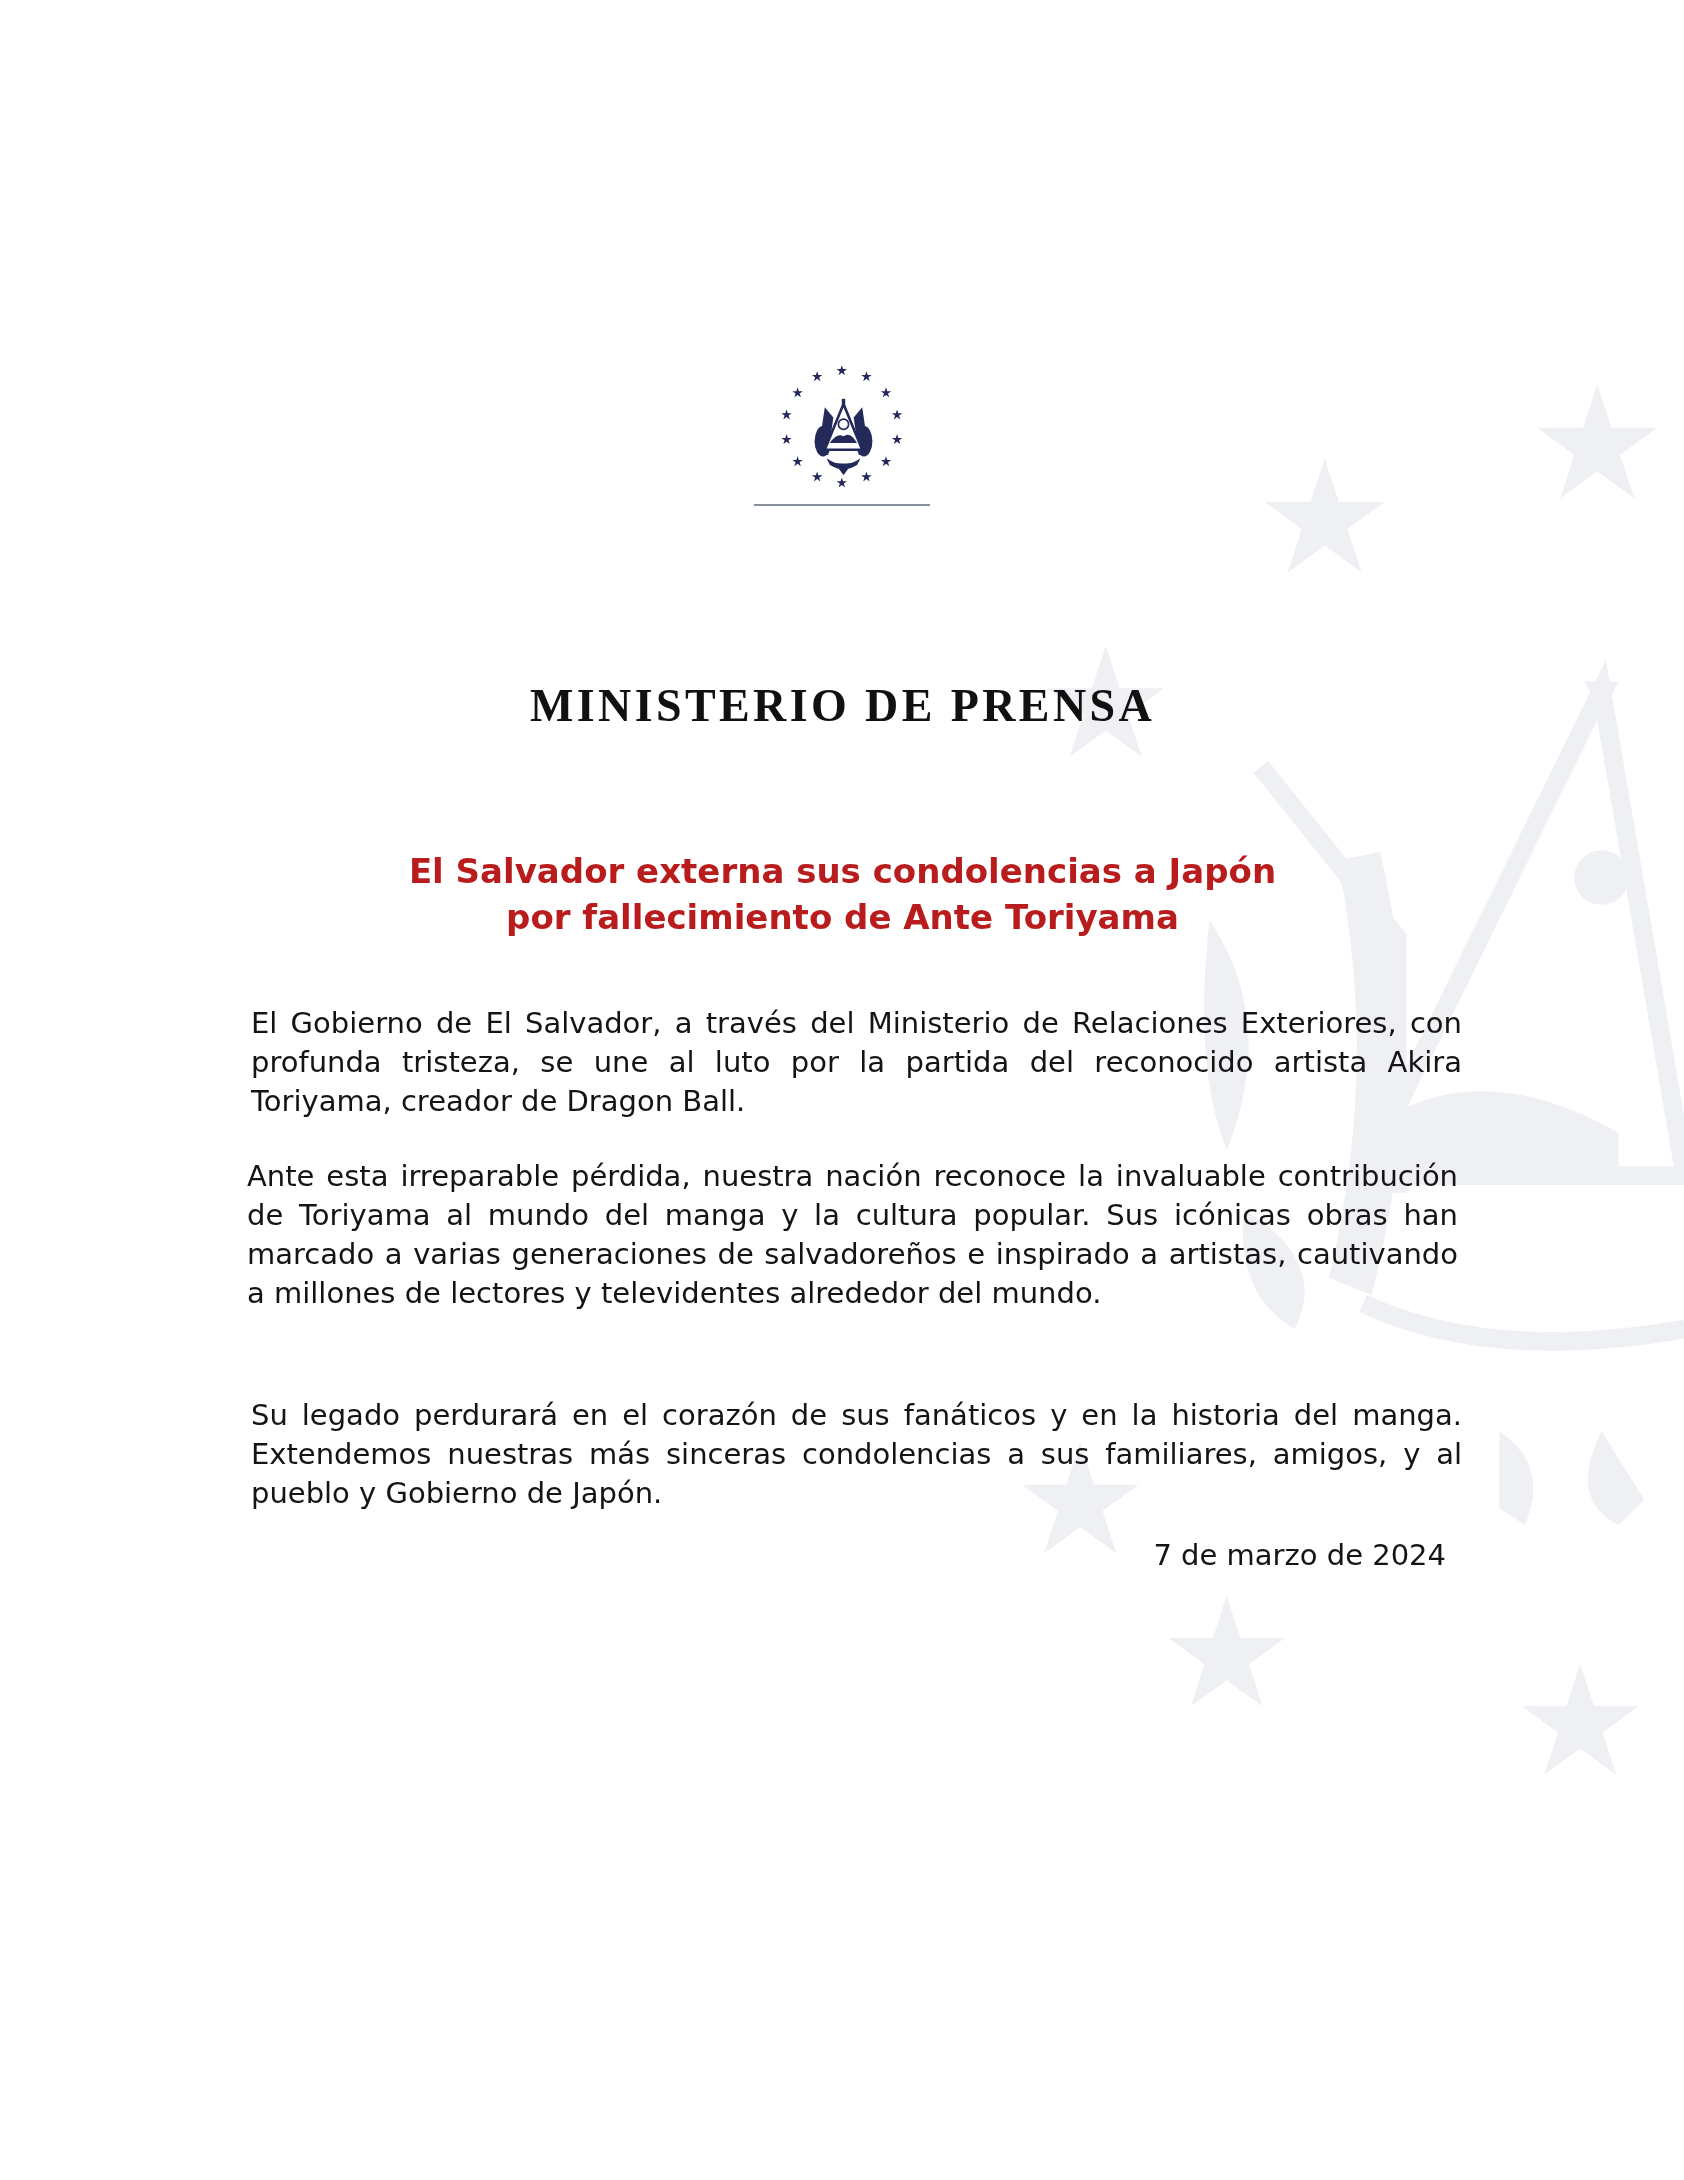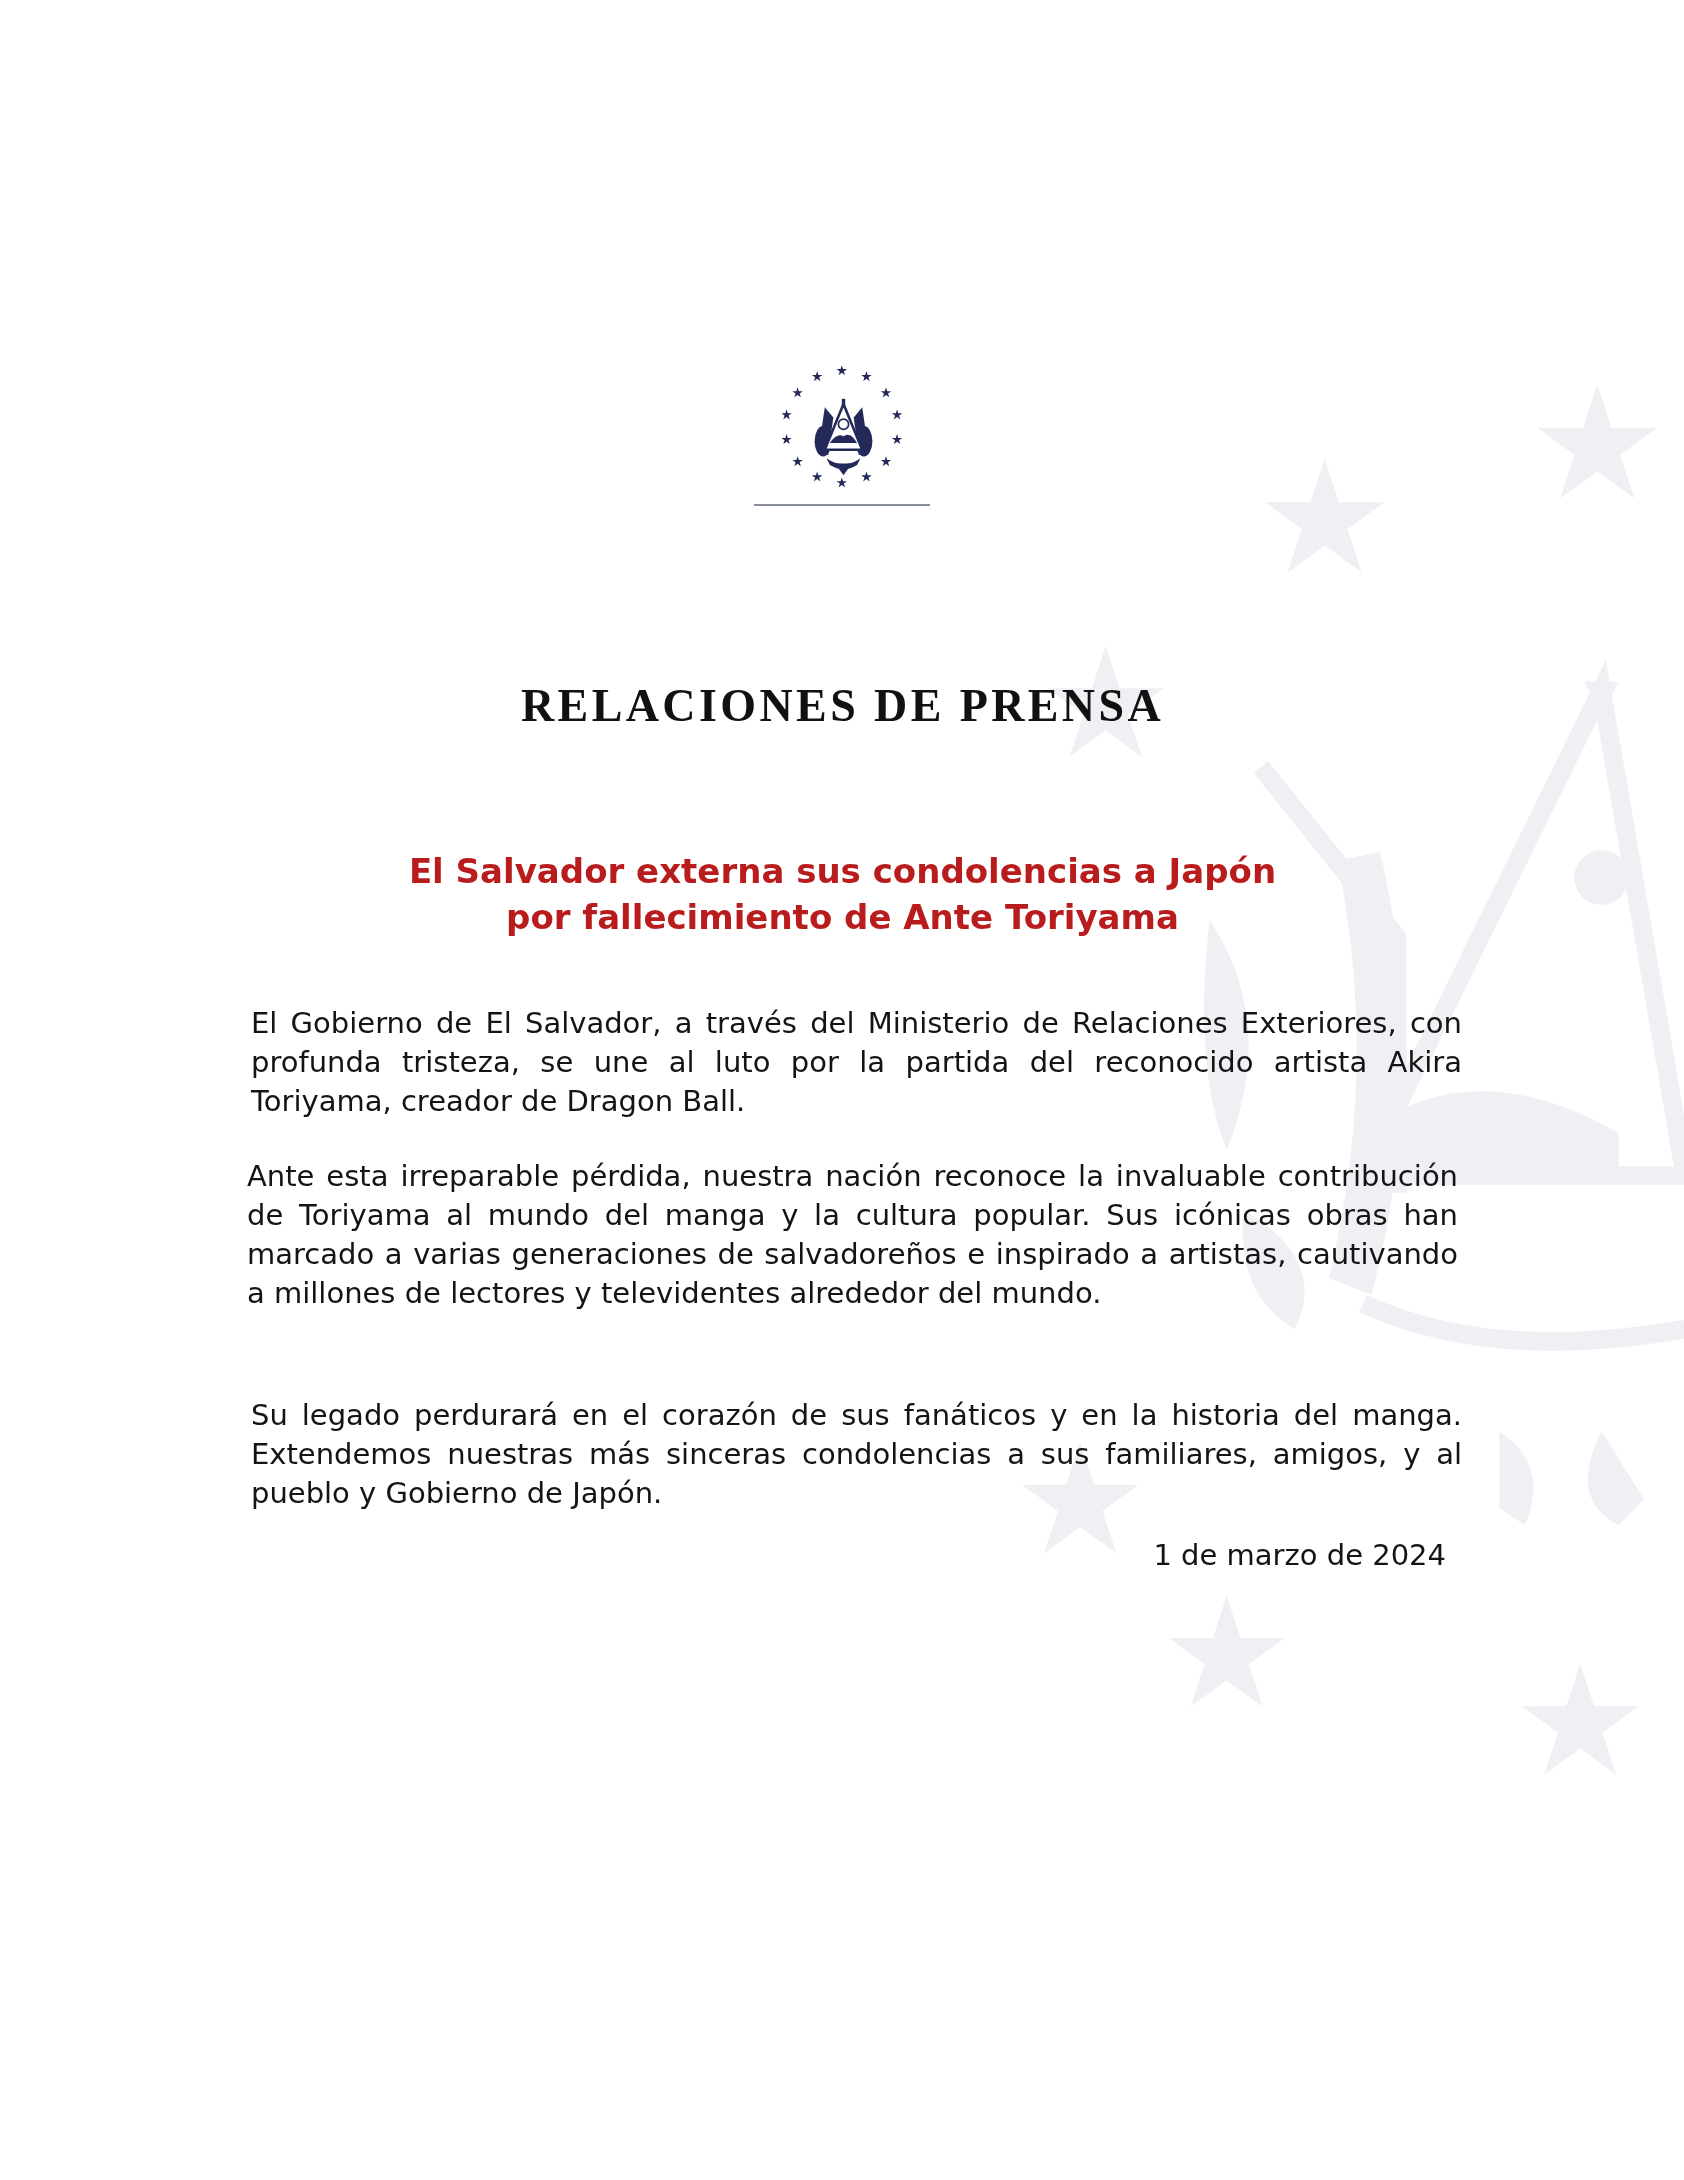--- a/index.html
+++ b/index.html
@@ -90,26 +90,26 @@
       <path d="M80,124 L90,138 L100,124 Z"></path>
     </g>
     <polygon points="90,54 68,108 112,108" fill="#ffffff" stroke="#232a5a" stroke-width="3"></polygon>
     <path d="M74,100 Q82,88 90,92 Q98,86 106,100 Z" fill="#232a5a"></path>
     <circle cx="90" cy="78" r="6" fill="none" stroke="#232a5a" stroke-width="2"></circle>
     <rect x="88" y="48" width="4" height="10" fill="#232a5a"></rect>
   </svg>
   <div class="emblem-rule"></div>
 
 
-  <div class="doc-type">RELACIONES DE PRENSA</div>
+  <div class="doc-type">MINISTERIO DE PRENSA</div>
 
   <div class="headline">
     <div>El Salvador externa sus condolencias a Japón</div>
     <div>por fallecimiento de Ante Toriyama</div>
   </div>
 
   <p class="body p1" style="margin:16px">El Gobierno de El Salvador, a través del Ministerio de Relaciones Exteriores, con profunda tristeza, se une al luto por la partida del reconocido artista Akira Toriyama, creador de Dragon Ball.</p>
   <p class="body p2" style="margin:12px">Ante esta irreparable pérdida, nuestra nación reconoce la invaluable contribución de Toriyama al mundo del manga y la cultura popular. Sus icónicas obras han marcado a varias generaciones de salvadoreños e inspirado a artistas, cautivando a millones de lectores y televidentes alrededor del mundo.</p>
   <p class="body p3" style="margin:16px">Su legado perdurará en el corazón de sus fanáticos y en la historia del manga. Extendemos nuestras más sinceras condolencias a sus familiares, amigos, y al pueblo y Gobierno de Japón.</p>
 
-  <div class="date">1 de marzo de 2024</div>
+  <div class="date">7 de marzo de 2024</div>
 </div>
 
 
 </body></html>

